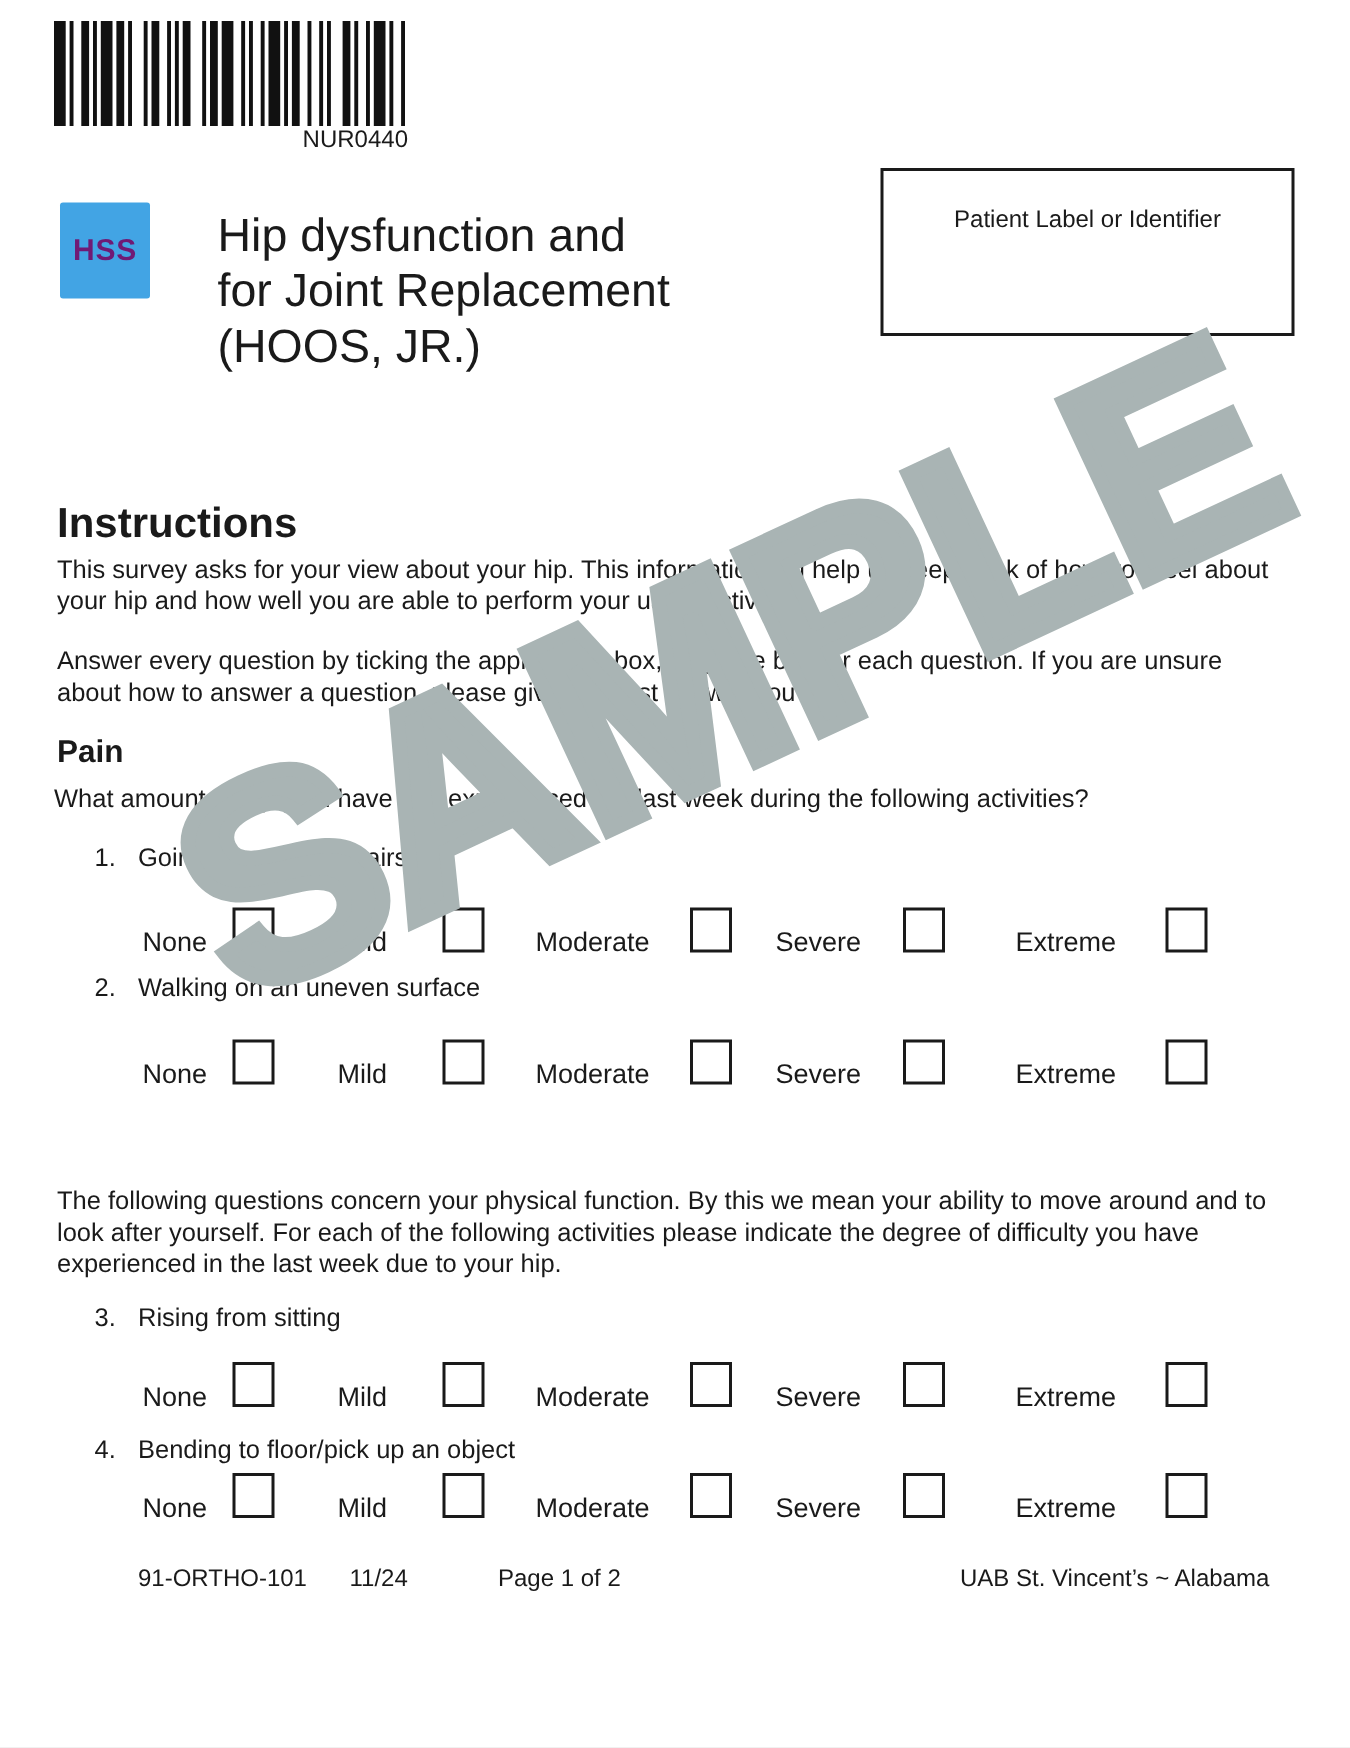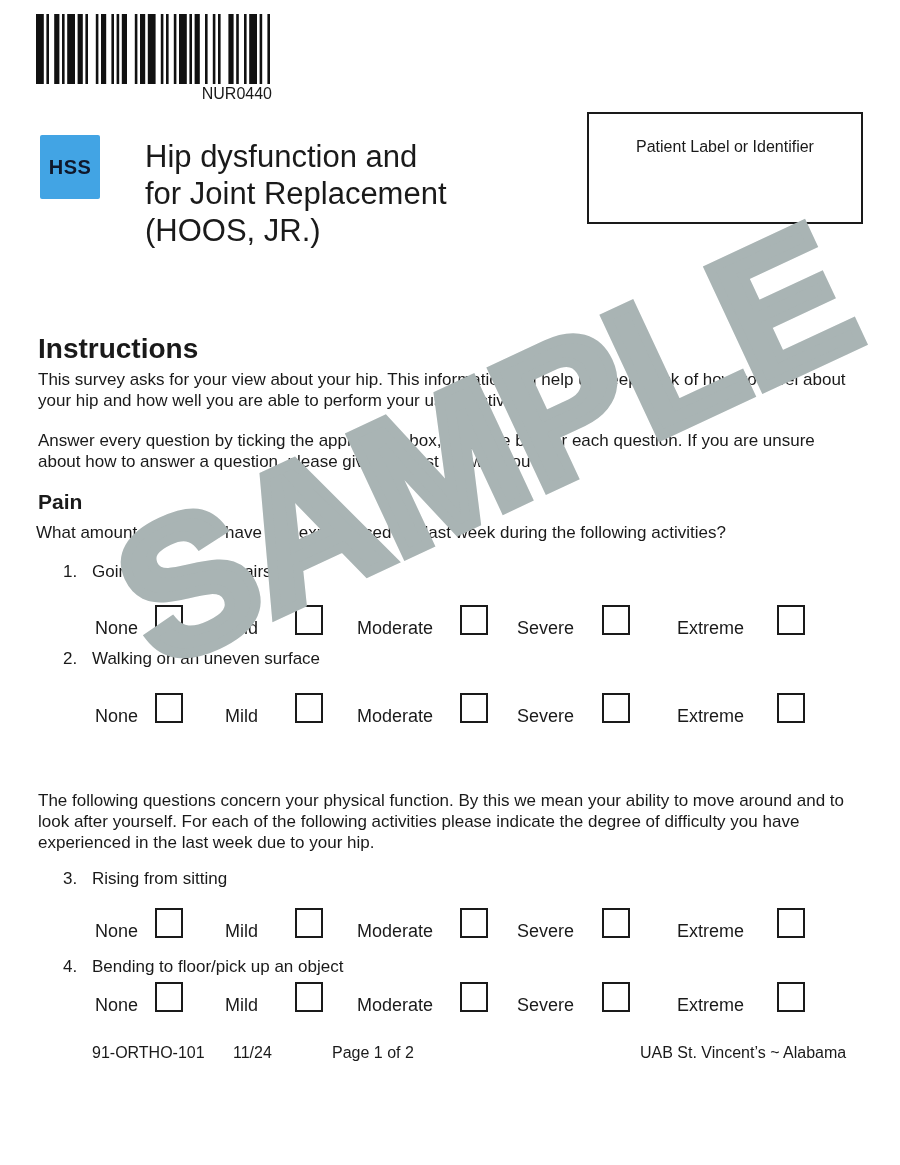--- a/index.html
+++ b/index.html
@@ -10,21 +10,21 @@
   }
 
   
   .barcode-svg{position:absolute;left:36px;top:14px;}
   .barcode-label{position:absolute;left:36px;top:85px;width:236px;text-align:right;font-size:16px;}
 
   
   .hss-logo{
     position:absolute;left:40px;top:135px;width:60px;height:64px;
     display:flex;align-items:center;justify-content:center;
-    color:#0f172a;font-weight:bold;font-size:20px;letter-spacing:.5px;border-radius:2px;
+    color:#701a75;font-weight:bold;font-size:20px;letter-spacing:.5px;border-radius:2px;
   }
   .title-block{position:absolute;left:145px;top:138px;width:460px;}
   .title-line{font-size:31px;line-height:37px;white-space:nowrap;}
   .subtitle{font-size:18px;color:#54585c;margin-top:2px;}
   .patient-box{
     position:absolute;left:587px;top:112px;width:276px;height:112px;
     border:2px solid #1a1a1a;box-sizing:border-box;
     text-align:center;padding-top:24px;font-size:16px;
   }
 

